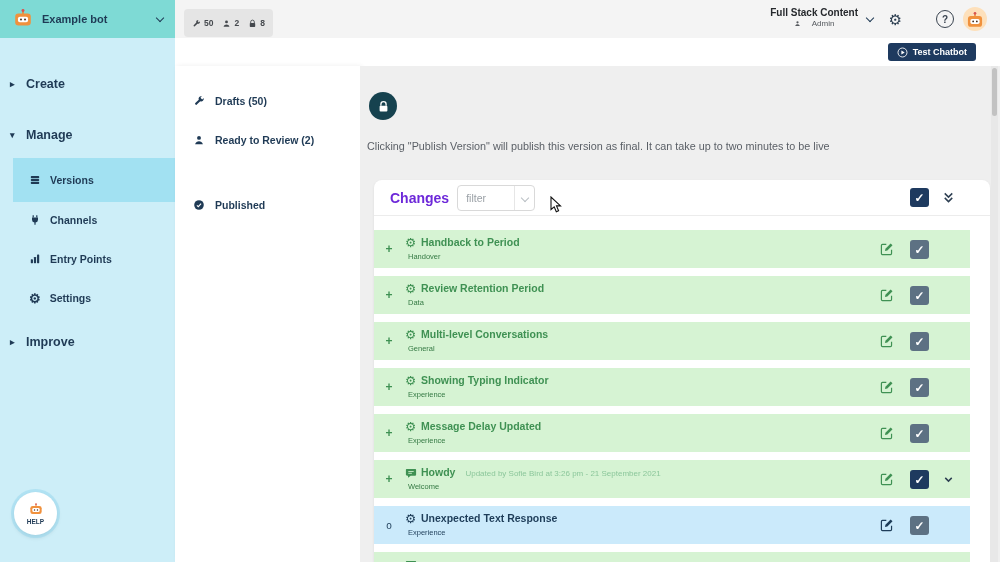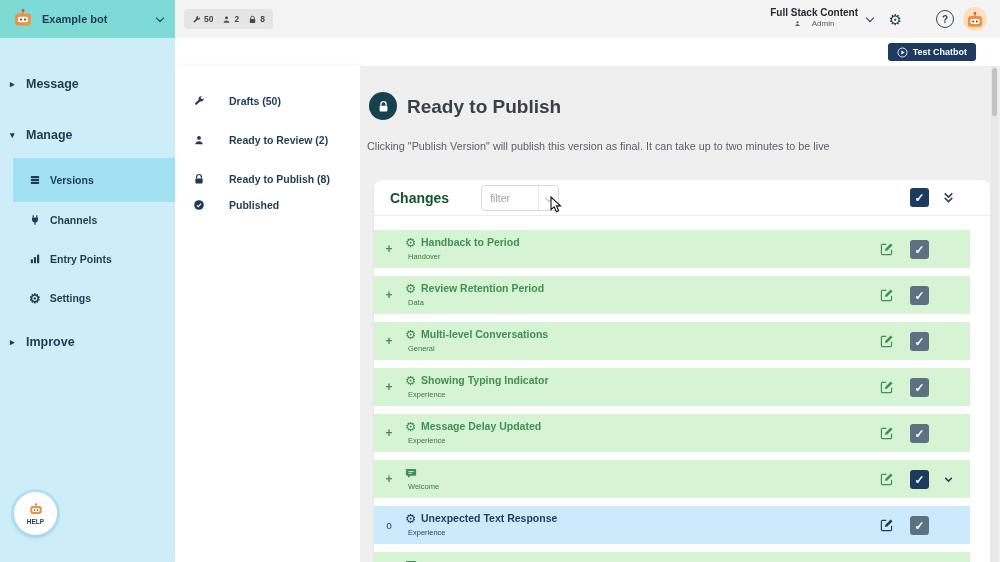--- a/index.html
+++ b/index.html
@@ -8,21 +8,21 @@
   .abs{position:absolute}
   svg{display:block;width:100%;height:100%}
   .ic{display:inline-block;flex:none}
 
   
   .brand{left:0;top:0;width:175px;height:38px;background:#7edad5;display:flex;align-items:center;padding:0 12px;gap:8px}
   .brand-name{font-size:11px;font-weight:bold;color:#1f3a55}
   .chev{width:6px;height:6px;border-right:1.6px solid #1f3a55;border-bottom:1.6px solid #1f3a55;transform:rotate(45deg);display:inline-block}
   .brand .chev{margin-left:auto;margin-top:-3px}
   .topbar{left:175px;top:0;width:825px;height:38px;background:#f4f4f4}
-  .stats{position:absolute;left:9px;top:9px;height:20px;background:#e5e5e5;border-radius:4px;display:flex;align-items:center;gap:9px;padding:9px 8px}
+  .stats{position:absolute;left:9px;top:9px;height:28px;background:#e5e5e5;border-radius:4px;display:flex;align-items:center;gap:9px;padding:9px 8px}
   .stat{display:flex;align-items:center;gap:3px;color:#44484d}
   .stat .ic{width:9px;height:9px;color:#44484d}
   .stat-val{font-size:8.5px;font-weight:bold}
   .account{position:absolute;right:142px;top:7px;display:flex;flex-direction:column;align-items:center;gap:1px}
   .account-name{font-size:10px;font-weight:bold;color:#26292d}
   .account-role{display:flex;align-items:center;gap:11px;font-size:8px;color:#55595e}
   .account-role .ic{width:7px;height:7px;color:#55595e}
   .acct-chev{right:127px;top:15px;color:#3a3f45}
   .gear-glyph::before{content:"⚙";line-height:1}
   .topbar-gear{right:98px;top:11px;font-size:15px;color:#2c3e50;cursor:default}
@@ -40,39 +40,39 @@
   .side-item{position:absolute;left:13px;width:175px;height:44px;display:flex;align-items:center;gap:9px;padding:0 14px 0 16px;font-size:10.5px;font-weight:600;color:#1f3a55}
   .side-item .ic{width:12px;height:12px;color:#1f3a55}
   .side-item.active{background:#a2e1f2}
   .side-item .gear-glyph{font-size:13px}
   .help-fab{left:14px;top:492px;width:43px;height:43px;background:#fff;border-radius:50%;box-shadow:0 0 0 3px rgba(150,216,240,.5),0 2px 5px rgba(0,0,0,.15);display:flex;flex-direction:column;align-items:center;justify-content:center}
   .help-fab .ic{width:16px;height:14px}
   .help-fab span{font-size:6.5px;font-weight:bold;color:#1f3a55;margin-top:1px}
 
   
   .vnav{left:175px;top:66px;width:185px;height:496px;background:#fff;box-shadow:2px 0 5px rgba(0,0,0,.07)}
-  .vnav-item{position:absolute;left:0;width:185px;height:30px;display:flex;align-items:center;gap:24px;padding:0 10px 0 18px;font-size:10.5px;font-weight:600;color:#1f3a55}
+  .vnav-item{position:absolute;left:0;width:185px;height:30px;display:flex;align-items:center;gap:10px;padding:0 10px 0 18px;font-size:10.5px;font-weight:600;color:#1f3a55}
   .vnav-item .ic{width:12px;height:12px;color:#1f3a55}
   .vnav-item.active{font-weight:bold}
 
   
   .main{left:360px;top:66px;width:640px;height:496px;background:#efefef;overflow:hidden}
   .lock-badge{left:9px;top:26px;width:28px;height:28px;border-radius:50%;background:#16424f;display:flex;align-items:center;justify-content:center}
   .lock-badge .ic{width:13px;height:13px;color:#fff}
   .main-title{left:47px;top:30px;font-size:19px;font-weight:bold;color:#3b4047}
   .main-desc{left:7px;top:74px;font-size:10.8px;color:#5a5f66}
   .publish-btn{left:492px;top:72px;height:27px;display:flex;border-radius:4px;overflow:hidden;background:#1e3a5f;color:#fff}
   .pb-main{display:flex;align-items:center;gap:6px;padding:0 11px;font-size:10.5px;font-weight:bold;border-right:1px solid rgba(255,255,255,.35)}
   .pb-main .ic{width:11px;height:11px;color:#fff}
   .pb-caret{width:24px;display:flex;align-items:center;justify-content:center}
   .pb-caret .chev{border-color:#fff}
   .card{left:14px;top:114px;width:616px;height:480px;background:#fff;border-radius:8px 8px 0 0;box-shadow:0 1px 3px rgba(0,0,0,.08)}
   .card-head{position:absolute;left:0;top:0;width:616px;height:36px;border-bottom:1px solid #ececec;display:flex;align-items:center;padding-left:16px}
-  .changes-title{font-size:14px;font-weight:600;color:#14532d}
-  .filter-box{margin-left:32px;width:78px;height:26px;border:1px solid #d9d9d9;border-radius:4px;display:flex;align-items:center;background:#fff}
+  .changes-title{font-size:14px;font-weight:600;color:#6d28d9}
+  .filter-box{margin-left:8px;width:78px;height:26px;border:1px solid #d9d9d9;border-radius:4px;display:flex;align-items:center;background:#fff}
   .filter-text{flex:1;padding-left:8px;font-size:10.5px;color:#9aa0a6}
   .filter-caret{width:20px;height:100%;border-left:1px solid #e6e6e6;display:flex;align-items:center;justify-content:center;color:#b9bfc4}
   .cbx{width:19px;height:19px;border-radius:3px;background:#5d7183;position:relative;flex:none}
   .cbx::after{content:"✓";position:absolute;inset:0;display:flex;align-items:center;justify-content:center;color:#fff;font-size:12px;font-weight:bold}
   .cbx.dark{background:#1e3a5f}
   .head-cbx{position:absolute;left:536px;top:8px}
   .dbl-chev{position:absolute;left:567px;top:10px;width:15px;height:15px;color:#2e3f52}
 
   .row{position:absolute;left:0;width:596px;height:38px;background:#d6f3d3;color:#3f9153}
   .row.blue{background:#cbeafb;color:#1e3d59}
@@ -177,21 +177,21 @@
           <path d="M8 6.5l6 3.5-6 3.5z" fill="#fff"></path>
         </svg>
       </span>
     <span>Test Chatbot</span>
   </button>
 </div>
 
 <div class="abs sidebar">
   <div class="side-sec" style="top:35px">
     <span class="tri">▸</span>
-    <span>Message</span>
+    <span>Create</span>
   </div>
   <div class="side-sec" style="top:86px">
     <span class="tri">▾</span>
     <span>Manage</span>
   </div>
   <div class="side-item active" style="top:120px">
     <span class="ic">
         <svg viewBox="0 0 20 20" fill="currentColor">
           <rect x="3" y="3.5" width="14" height="3.6" rx="1.2"></rect>
           <rect x="3" y="8.2" width="14" height="3.6" rx="1.2"></rect>
@@ -254,50 +254,40 @@
   </div>
   <div class="vnav-item" style="top:59px">
     <span class="ic">
         <svg viewBox="0 0 20 20">
           <circle cx="10" cy="6.5" r="3.2" fill="currentColor"></circle>
           <path d="M3.5 17c.9-3.4 3.6-5 6.5-5s5.6 1.6 6.5 5z" fill="currentColor"></path>
         </svg>
       </span>
     <span>Ready to Review (2)</span>
   </div>
-  <div class="vnav-item active" style="top:98px">
-    <span class="ic">
-        <svg viewBox="0 0 20 20">
-          <path d="M6 9V6.5a4 4 0 0 1 8 0V9" fill="none" stroke="currentColor" stroke-width="2"></path>
-          <rect x="4" y="9" width="12" height="8.5" rx="1.5" fill="currentColor"></rect>
-        </svg>
-      </span>
-    <span>Ready to Publish (8)</span>
-  </div>
   <div class="vnav-item" style="top:124px">
     <span class="ic">
         <svg viewBox="0 0 20 20">
           <circle cx="10" cy="10" r="8" fill="currentColor"></circle>
           <path d="M6.5 10.5l2.3 2.3 4.7-5" stroke="#fff" stroke-width="1.8" fill="none"></path>
         </svg>
       </span>
     <span>Published</span>
   </div>
 </div>
 
 <div class="abs main">
   <div class="abs lock-badge">
     <span class="ic" style="width:13px;height:13px">
         <svg viewBox="0 0 20 20">
           <path d="M6 9V6.5a4 4 0 0 1 8 0V9" fill="none" stroke="currentColor" stroke-width="2"></path>
           <rect x="4" y="9" width="12" height="8.5" rx="1.5" fill="currentColor"></rect>
         </svg>
       </span>
   </div>
-  <div class="abs main-title">Ready to Publish</div>
   <div class="abs main-desc">Clicking "Publish Version" will publish this version as final. It can take up to two minutes to be live</div>
 
 
   <div class="abs card">
     <div class="card-head">
       <span class="changes-title">Changes</span>
       <span class="filter-box">
         <span class="filter-text">filter</span>
         <span class="filter-caret">
             <span class="chev" style="border-color:#b9bfc4"></span>
@@ -392,20 +382,24 @@
     </div>
 
     <div class="row" style="top:280px">
       <span class="row-marker">+</span>
       <span class="ic row-icon">
           <svg viewBox="0 0 20 20">
             <path d="M3 3.5h14c.8 0 1.5.7 1.5 1.5v8c0 .8-.7 1.5-1.5 1.5h-7.5L5 18v-3.5H3c-.8 0-1.5-.7-1.5-1.5V5c0-.8.7-1.5 1.5-1.5z" fill="currentColor"></path>
             <path d="M5.5 7.5h9M5.5 10.5h6" stroke="#d6f3d3" stroke-width="1.4"></path>
           </svg>
         </span>
+      <span class="row-line">
+        <span class="row-title">Howdy</span>
+        <span class="row-meta">Updated by Sofie Bird at 3:26 pm - 21 September 2021</span>
+      </span>
       <span class="row-cat">Welcome</span>
       <span class="ic row-edit">
           <svg viewBox="0 0 20 20">
             <path d="M16.5 11v5.5a1.5 1.5 0 0 1-1.5 1.5H3.5A1.5 1.5 0 0 1 2 16.5V5a1.5 1.5 0 0 1 1.5-1.5H9" fill="none" stroke="currentColor" stroke-width="1.7"></path>
             <path d="M15.2 2.1l2.7 2.7-7.4 7.4-3.4.7.7-3.4z" fill="currentColor"></path>
           </svg>
         </span>
       <span class="cbx dark row-cbx"></span>
       <span class="ic row-chev">
           <svg viewBox="0 0 20 20" fill="none" stroke="currentColor" stroke-width="2.2">

